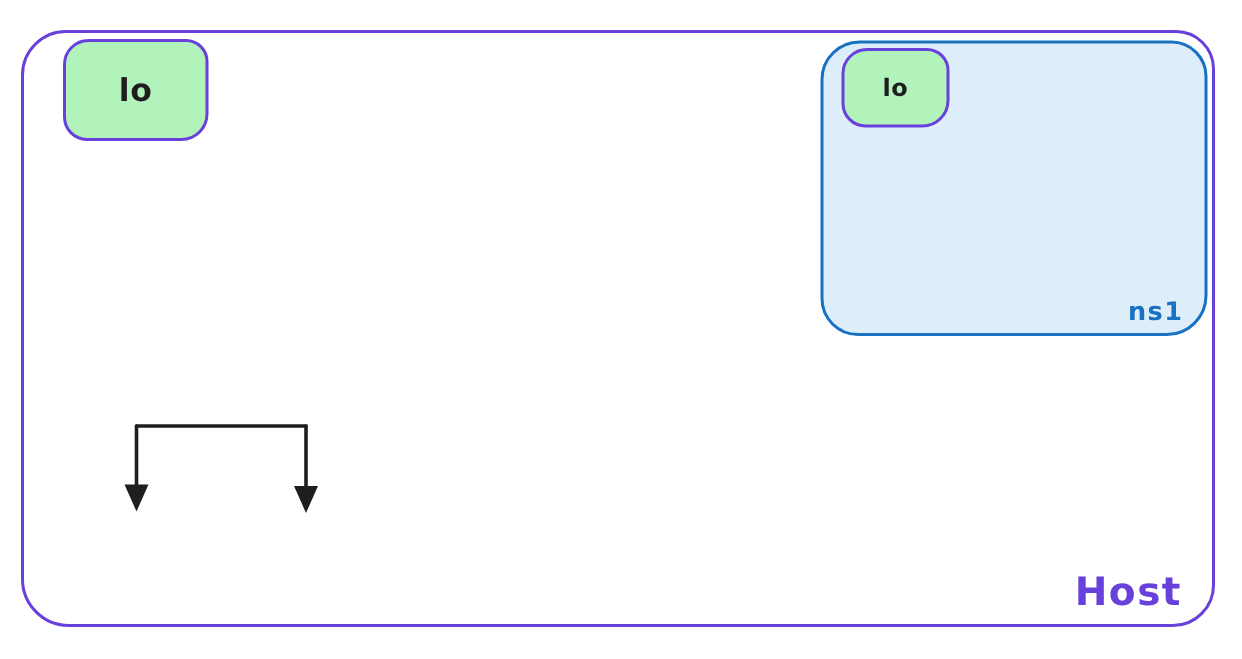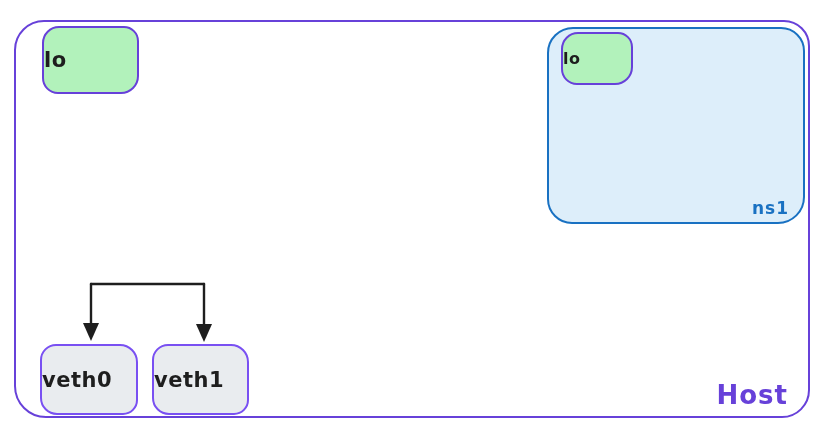--- a/index.html
+++ b/index.html
@@ -23,21 +23,21 @@
     border-radius:30px 26px 28px 32px;
     background:#ffffff;
   }
   .host-label{
     position:absolute;right:20px;bottom:6px;
     color:var(--violet);font-size:26px;font-weight:bold;letter-spacing:1px;
   }
 
   
   .node{
-    position:absolute;display:flex;align-items:center;
+    position:absolute;display:flex;align-items:center;justify-content:center;
     color:var(--ink);font-size:21px;font-weight:600;letter-spacing:.5px;
   }
   .node.green{
     background:var(--green-fill);
     border:2.2px solid var(--violet);
     border-radius:17px 15px 18px 16px;
   }
   .node.gray{
     background:var(--gray-fill);
     border:2.2px solid var(--violet-light);
@@ -78,27 +78,21 @@
     </div>
 
 
     <div class="ns1-box">
       <div class="node green n-ns1-lo">
         <span>lo</span>
       </div>
       <span class="ns1-label">ns1</span>
     </div>
 
-    <div class="node gray n-veth0">
-      <span>veth0</span>
-    </div>
 
-    <div class="node gray n-veth1">
-      <span>veth1</span>
-    </div>
 
     <span class="host-label">Host</span>
   </div>
 
   <svg class="arrows" viewBox="0 0 828 439" xmlns="http://www.w3.org/2000/svg">
     <g stroke="#1e1e1e" stroke-width="2.4" fill="none" stroke-linecap="round">
       <path d="M91 284 H204"></path>
       <path d="M91 284 V327"></path>
       <path d="M204 284 V328"></path>
     </g>

